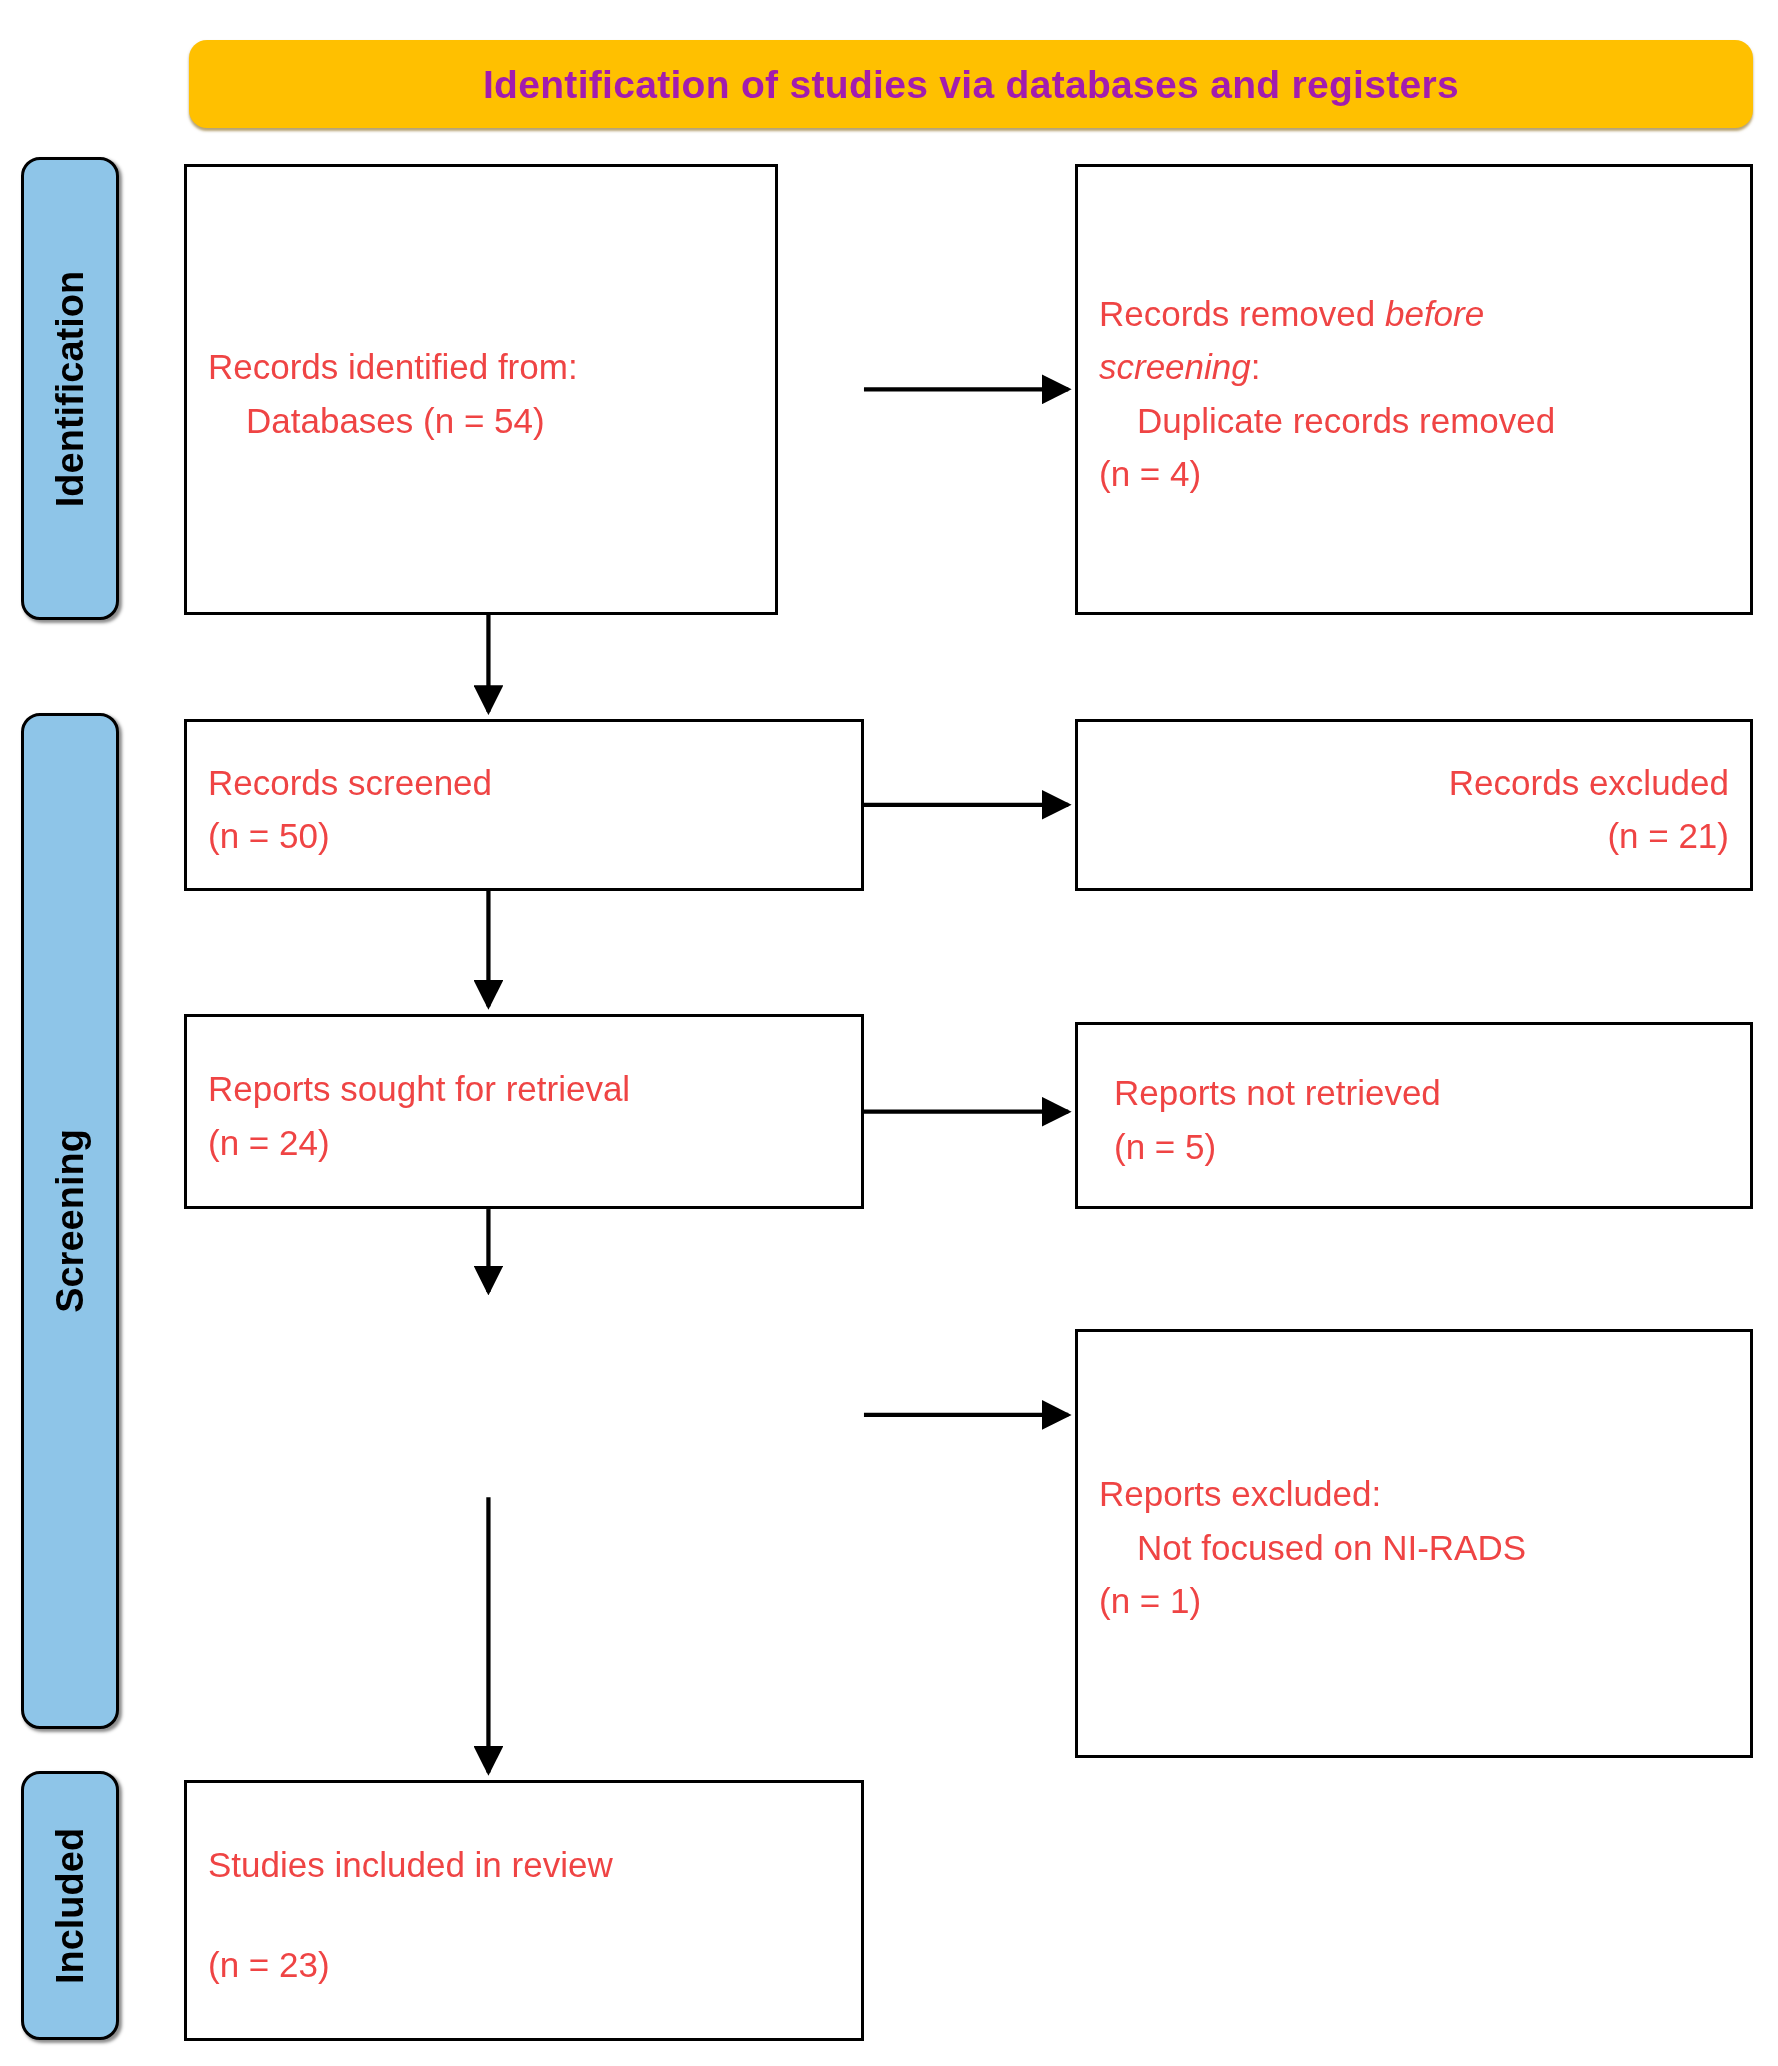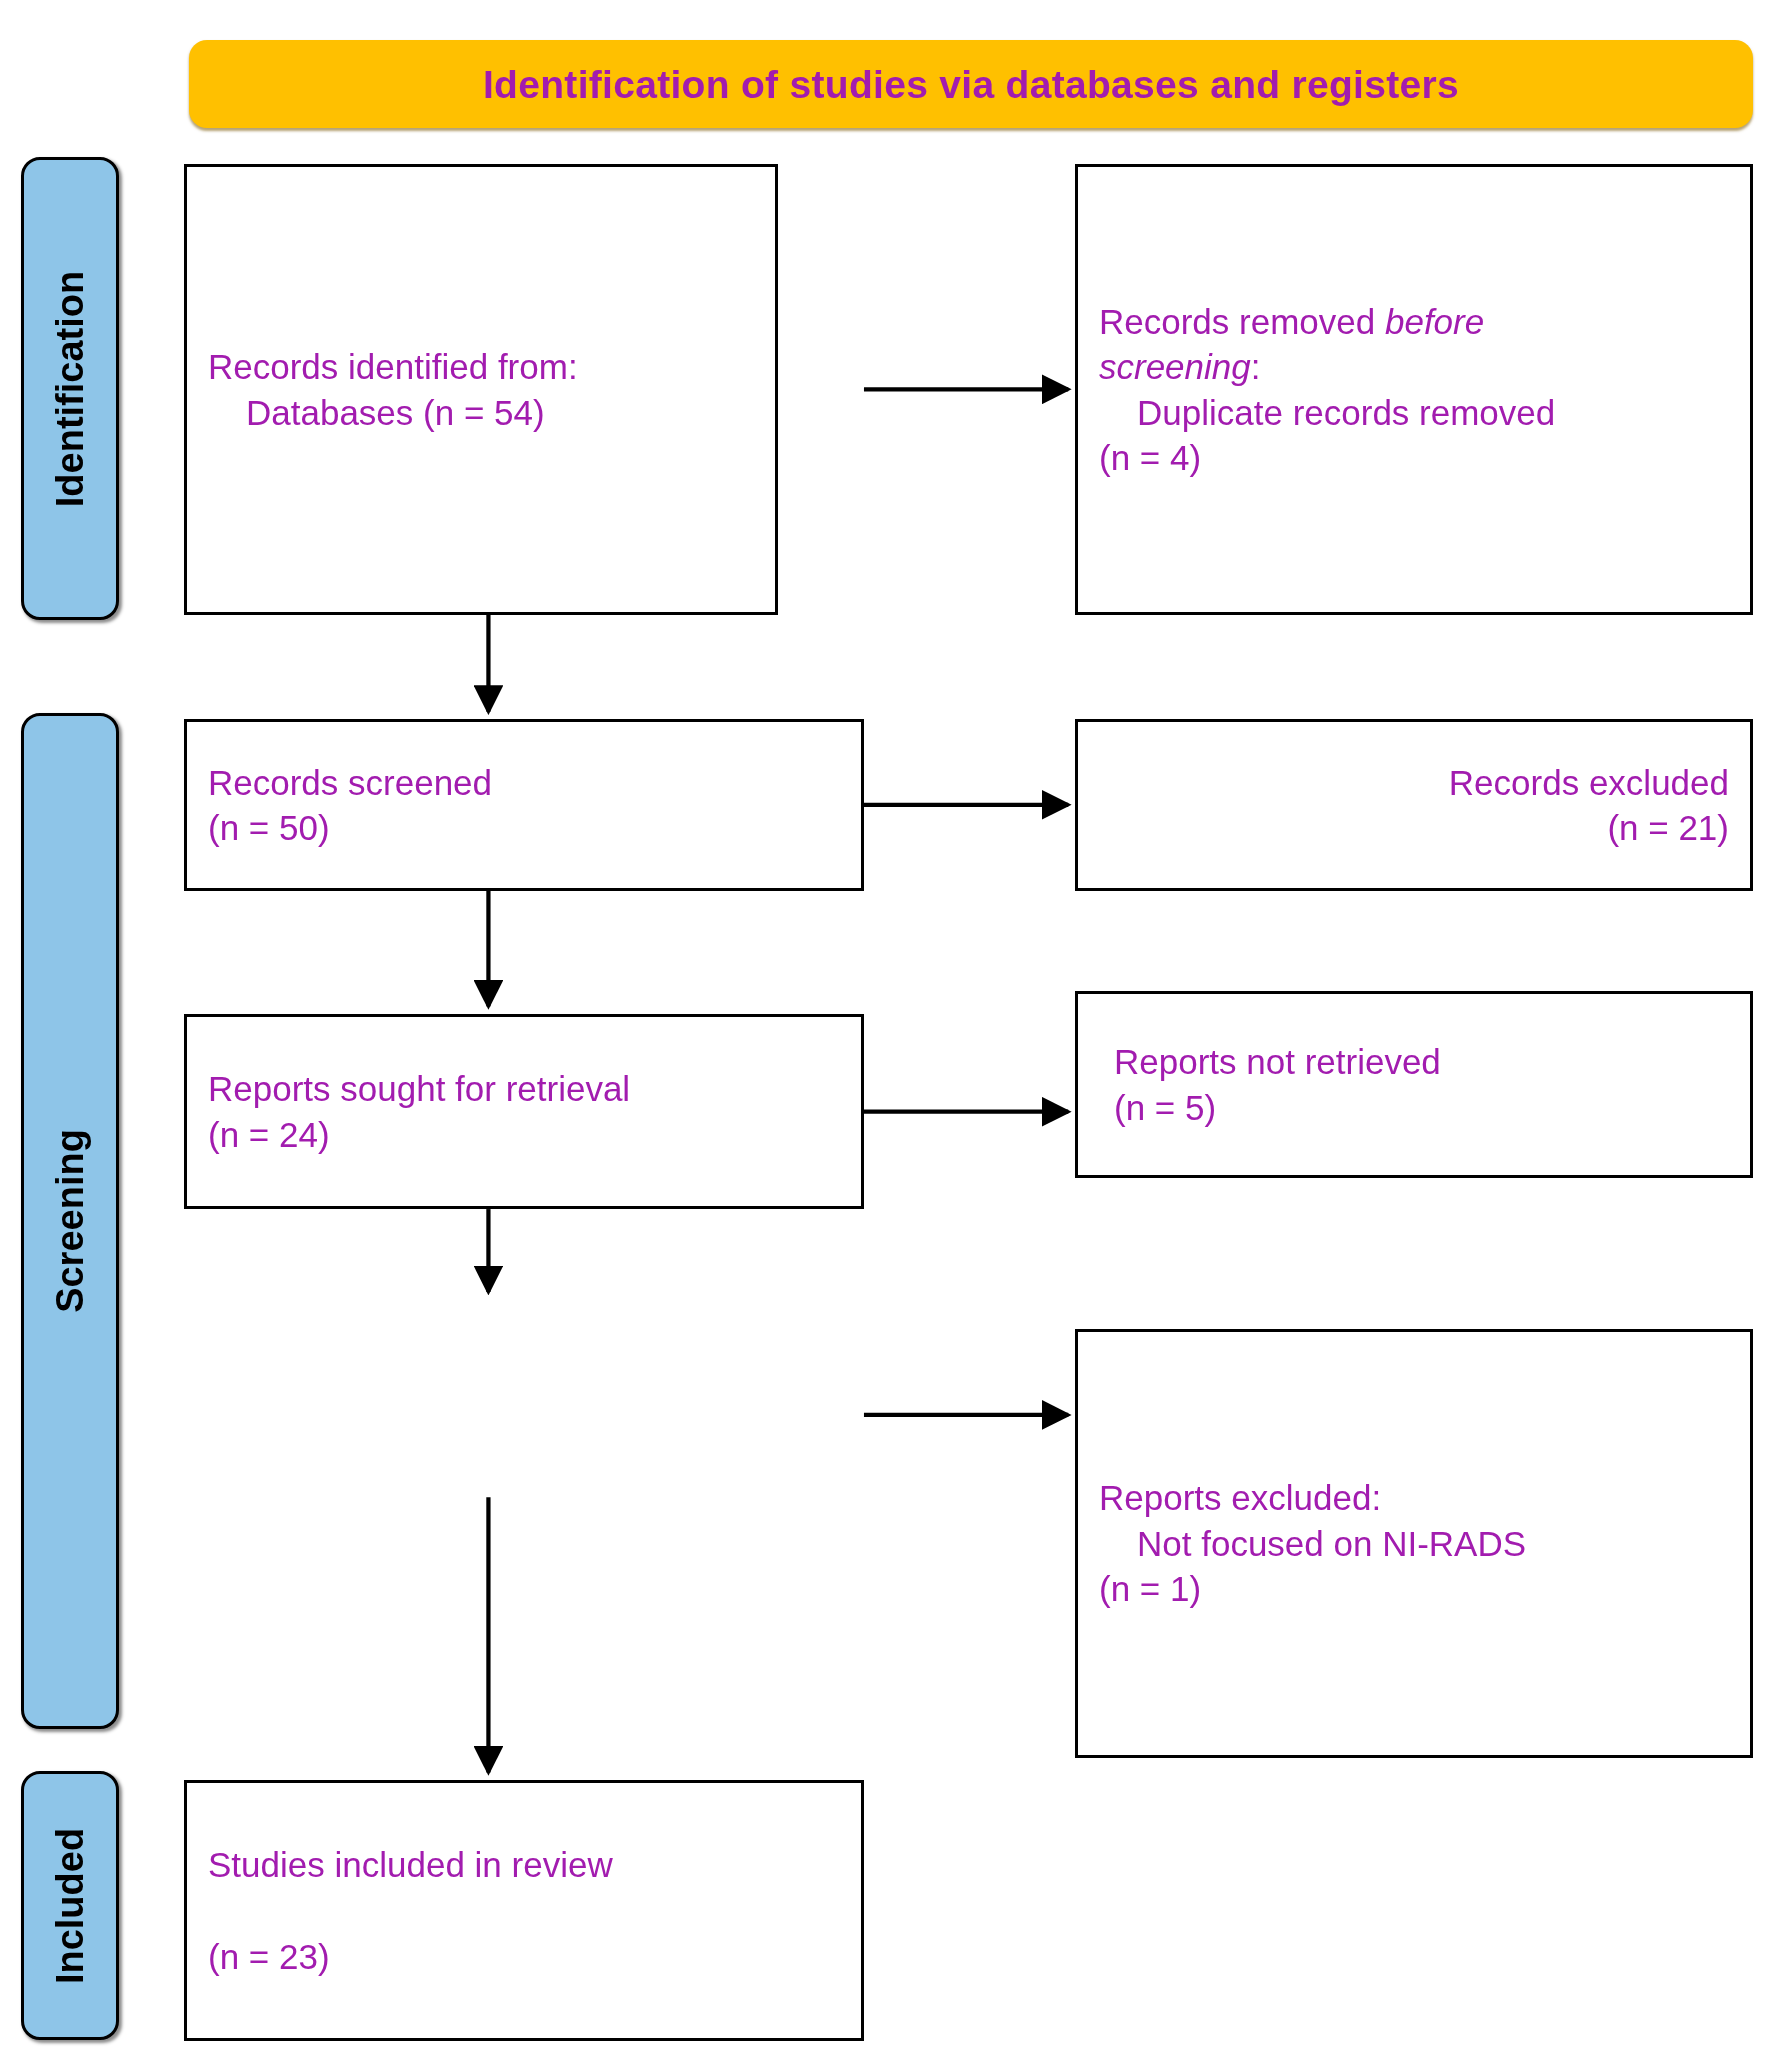--- a/index.html
+++ b/index.html
@@ -73,38 +73,39 @@
     background: #ffffff;
     border: 3.7px solid #000000;
     box-sizing: border-box;
     display: flex;
     flex-direction: column;
     justify-content: center;
     padding: 0 21px;
   }
   .flow-box .line {
     font-size: 35px;
-    color: #a21caf;
+    color: #ef4444;
     line-height: 1.30;
     white-space: nowrap;
+    margin-top: 8px;
   }
   .flow-box .line.indent { padding-left: 38px; }
   .flow-box .line .em { font-style: italic; }
 
   
   #box-identified { left: 184px;  top: 164px;  width: 594px; height: 451px; }
   #box-screened   { left: 184px;  top: 719px; width: 680px; height: 172px; }
   #box-sought     { left: 184px;  top: 1014px; width: 680px; height: 195px; }
   #box-assessed   { left: 184px;  top: 1300px; width: 680px; height: 198px; }
   #box-included   { left: 184px;  top: 1780px; width: 680px; height: 261px; gap: 47px; }
 
   
   #box-removed      { left: 1075px; top: 164px;  width: 678px; height: 451px; }
   #box-excluded-rec { left: 1075px; top: 719px; width: 678px; height: 172px; text-align: right; }
-  #box-not-retr     { left: 1075px; top: 991px; width: 678px; height: 187px; padding-left: 36px; }
+  #box-not-retr     { left: 1075px; top: 1022px; width: 678px; height: 187px; padding-left: 36px; }
   #box-excluded-rep { left: 1075px; top: 1329px; width: 678px; height: 429px; }
 
   
   #connectors {
     position: absolute;
     left: 0;
     top: 0;
     width: 1779px;
     height: 2066px;
     pointer-events: none;

